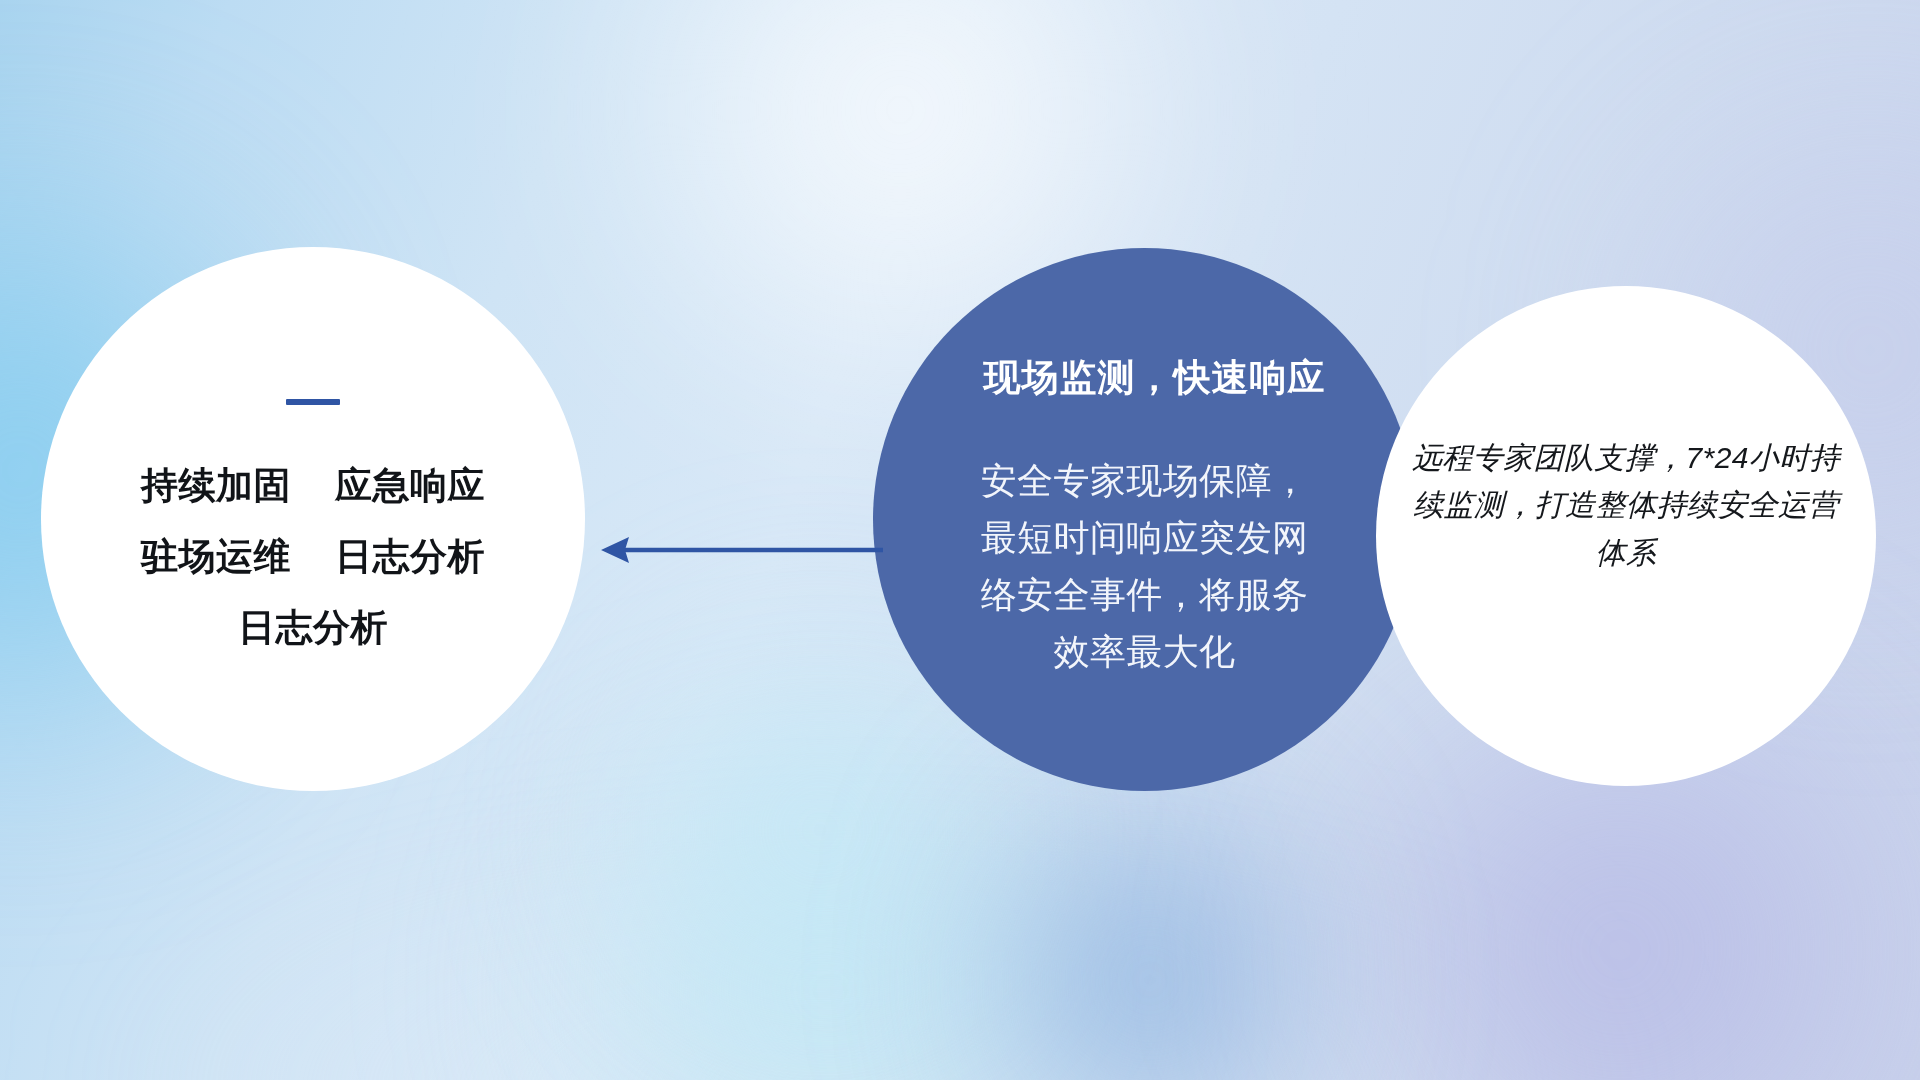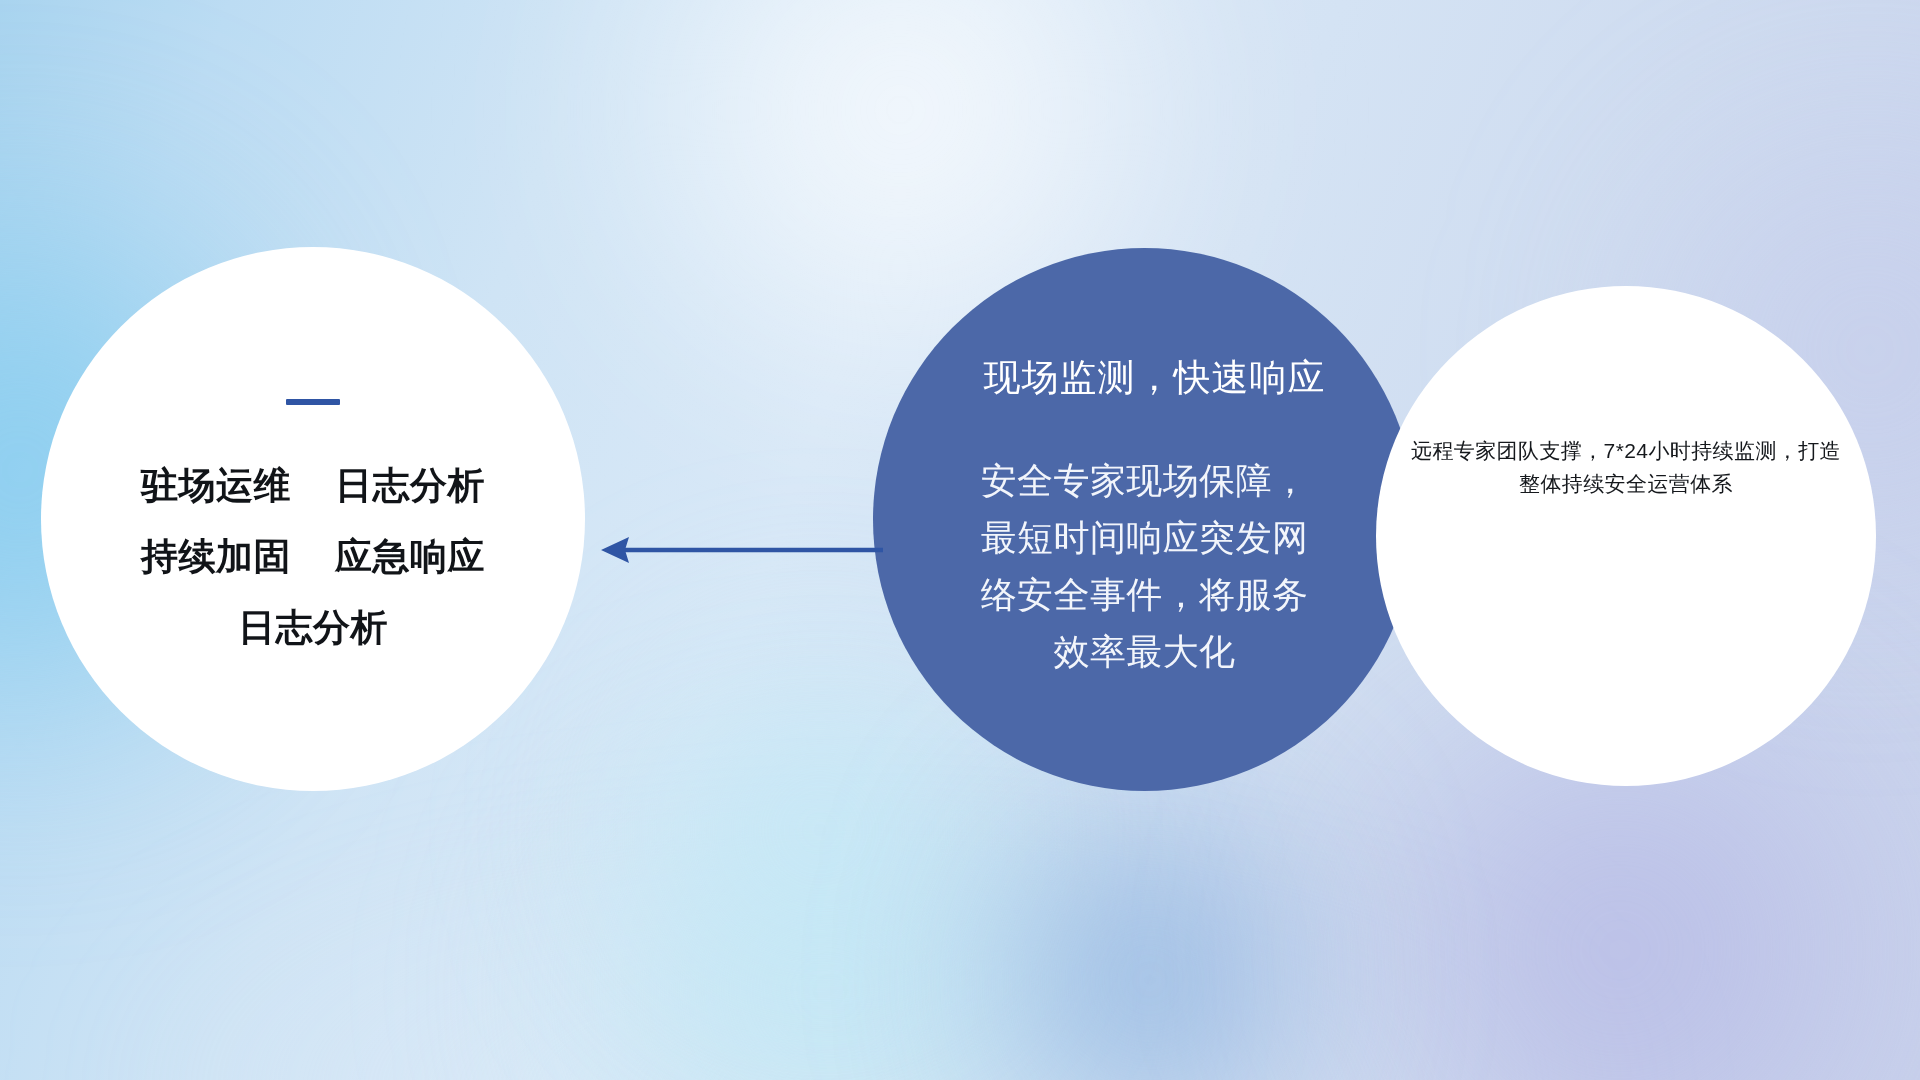--- a/index.html
+++ b/index.html
@@ -150,21 +150,21 @@
     left: 0; top: 0;
     width: 100%; height: 100%;
     display: flex;
     flex-direction: column;
     align-items: center;
     padding-top: 105px;
     box-sizing: border-box;
   }
   .mid-title {
     font-size: 37px;
-    font-weight: normal;
+    font-weight: bold;
     color: #ffffff;
     letter-spacing: 1px;
     white-space: nowrap;
     margin-left: 20px;
   }
   .mid-body {
     margin-top: 50px;
     width: 350px;
     font-size: 36px;
     line-height: 1.58;
@@ -187,25 +187,26 @@
   .right-title {
     font-size: 37px;
     font-weight: bold;
     color: #2f56a6;
     letter-spacing: 1px;
     white-space: nowrap;
   }
   .right-body {
     margin-top: 68px;
     width: 430px;
-    font-size: 21px;
+    font-size: 30px;
     line-height: 1.58;
     color: #15181c;
     text-align: center;
     letter-spacing: .4px;
+    font-style: italic;
   }
 
   
   #flow-arrow {
     position: absolute;
     left: 595px;
     top: 520px;
     width: 290px;
     height: 60px;
   }
@@ -230,27 +231,27 @@
       <div class="mid-title">现场监测，快速响应</div>
       <div class="mid-body">安全专家现场保障，最短时间响应突发网络安全事件，将服务效率最大化</div>
     </div>
   </div>
 
   <div id="circle-left" class="circle circle-white">
     <div class="left-inner">
       <div class="dash-rule"></div>
 
       <div class="kw-row">
+        <span class="kw">持续加固</span>
+        <span class="kw">应急响应</span>
+      </div>
+
+      <div class="kw-row">
         <span class="kw">驻场运维</span>
         <span class="kw">日志分析</span>
-      </div>
-
-      <div class="kw-row">
-        <span class="kw">持续加固</span>
-        <span class="kw">应急响应</span>
       </div>
 
       <div class="kw-row">
         <span class="kw">日志分析</span>
       </div>
     </div>
   </div>
 
   <div id="circle-right" class="circle circle-white">
     <div class="right-inner">

